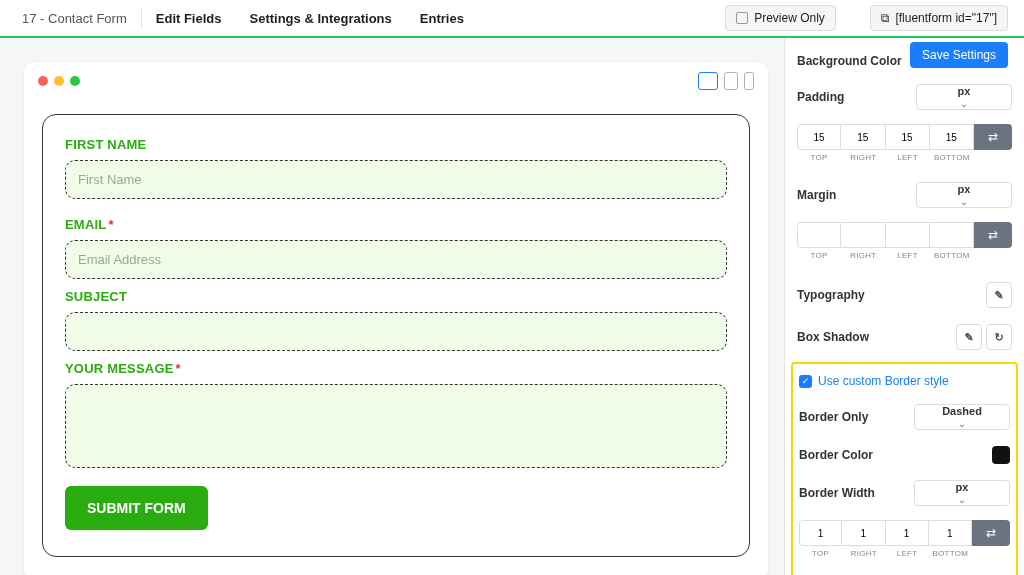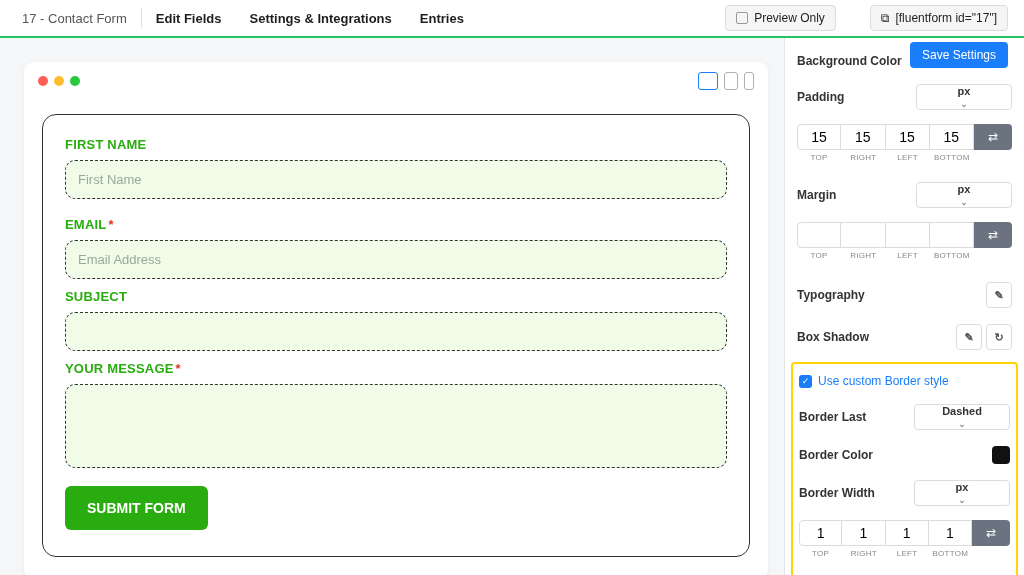--- a/index.html
+++ b/index.html
@@ -37,21 +37,21 @@
 .input { width: 100%; border: 1.5px dashed #333; border-radius: 10px; background: #f1fce8; padding: 11px 12px; font-size: 13px; color: #555; }
 .input::placeholder { color: #9aa89a; }
 .textarea { height: 84px; }
 .submit { margin-top: 8px; background: #29ac0f; color: #fff; border: none; border-radius: 6px; padding: 14px 22px; font-size: 14px; font-weight: 700; cursor: pointer; }
 
 .section-heading { font-size: 12px; font-weight: 600; color: #333; padding: 8px 0; display: flex; justify-content: space-between; align-items: center; }
 .select { width: 96px; height: 26px; border: 1px solid #dcdcdc; border-radius: 4px; padding: 0 8px; font-size: 11px; background: #fff; display: flex; align-items: center; justify-content: space-between; cursor: pointer; flex-direction: column; }
 .chev { font-size: 9px; color: #999; }
 .spacing-row { display: flex; margin-top: 6px; }
 .spacing-cell { flex: 1; text-align: center; }
-.spacing-input { width: 100%; height: 26px; border: 1px solid #dcdcdc; border-radius: 0; text-align: center; font-size: 14px; background: #fff; }
+.spacing-input { width: 100%; height: 26px; border: 1px solid #dcdcdc; border-radius: 0; text-align: center; font-size: 10px; background: #fff; }
 .spacing-cell:first-child .spacing-input { border-top-left-radius: 4px; border-bottom-left-radius: 4px; }
 .spacing-row .spacing-cell + .spacing-cell .spacing-input { border-left: none; }
 .spacing-label { font-size: 8px; color: #888; margin-top: 3px; letter-spacing: .3px; }
 .link-btn { width: 38px; height: 26px; background: #6b7280; display: flex; align-items: center; justify-content: center; border-top-right-radius: 4px; border-bottom-right-radius: 4px; cursor: pointer; }
 .link-icon { color: #fff; font-size: 12px; }
 .icon-btn { width: 26px; height: 26px; border: 1px solid #dcdcdc; border-radius: 4px; display: flex; align-items: center; justify-content: center; cursor: pointer; font-size: 11px; color: #555; background: #fff; }
 .icon-btns { display: flex; gap: 4px; }
 .color-swatch { width: 18px; height: 18px; border-radius: 4px; background: #111; cursor: pointer; }
 
 .highlight-box { border: 2px solid #ffd400; border-radius: 4px; padding: 6px 6px 10px; margin: 4px -6px 10px; }
@@ -175,21 +175,21 @@
         <div class="icon-btn">↻</div>
       </div>
     </div>
 
     <div class="highlight-box">
       <div class="checkbox-row">
         <div class="cb">✓</div>
         <span class="cb-label">Use custom Border style</span>
       </div>
       <div class="section-heading">
-        <span>Border Last</span>
+        <span>Border Only</span>
         <div class="select">
             <span>Dashed</span>
             <span class="chev">⌄</span>
           </div>
       </div>
       <div class="section-heading">
         <span>Border Color</span>
         <div class="color-swatch"></div>
       </div>
       <div class="section-heading">

